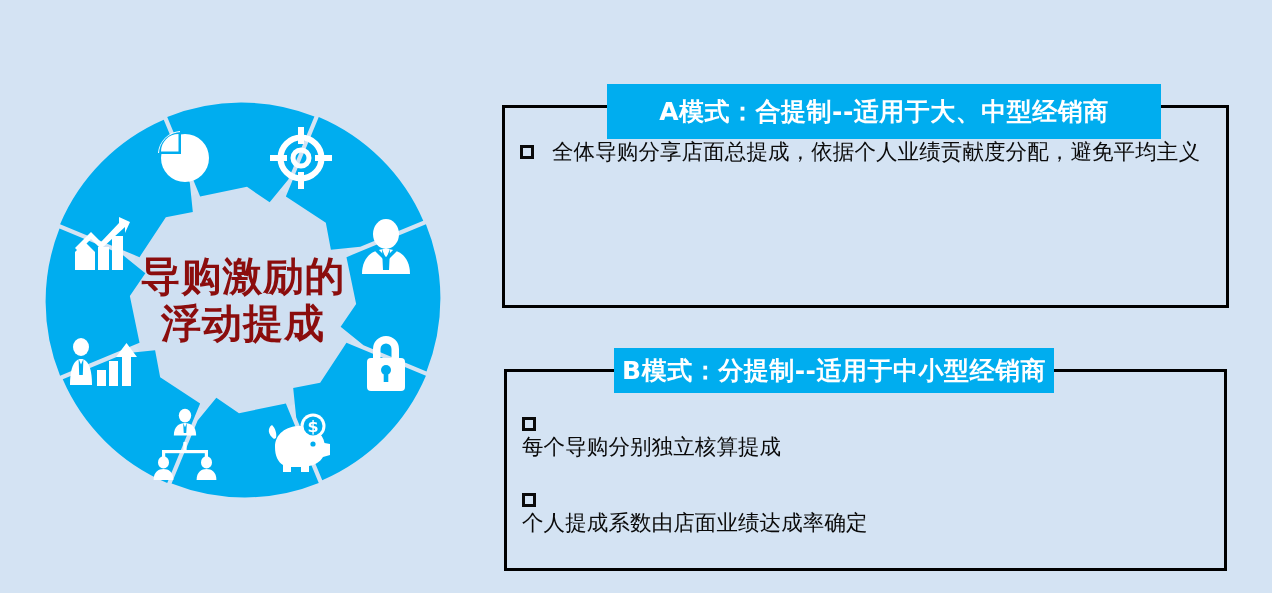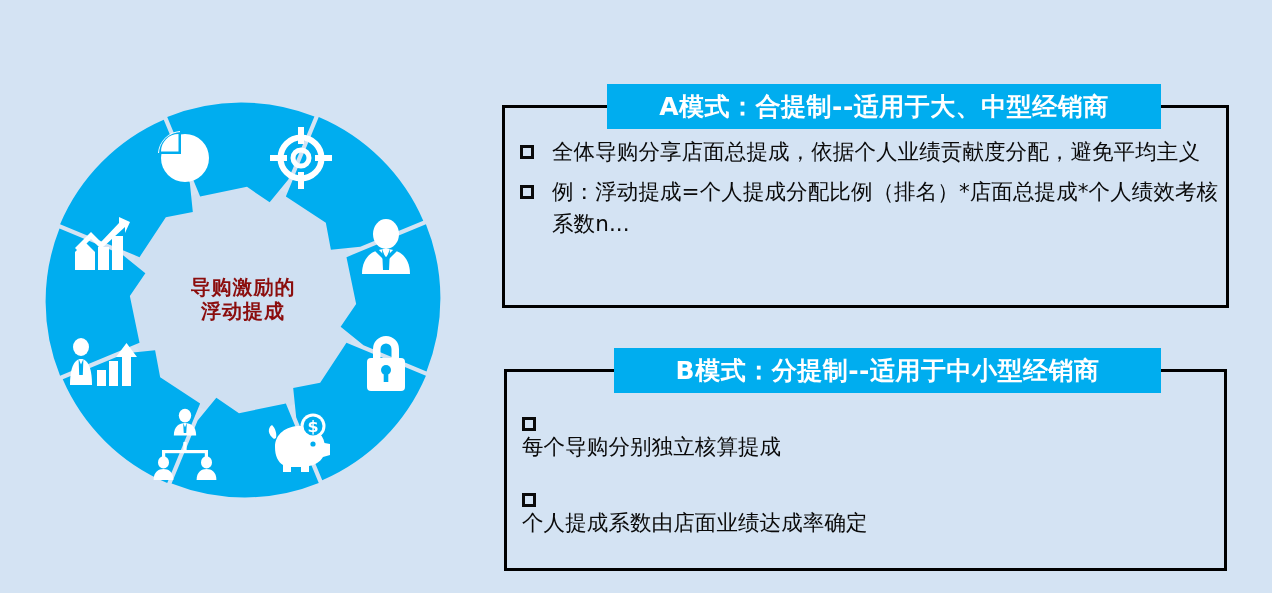--- a/index.html
+++ b/index.html
@@ -38,21 +38,21 @@
     width: 210px;
     height: 124px;
     display: flex;
     flex-direction: column;
     align-items: center;
     justify-content: center;
     text-align: center;
     line-height: 1.18;
     color: #8b0d0d;
     font-weight: bold;
-    font-size: 20px;
+    font-size: 40px;
     letter-spacing: 1px;
     pointer-events: none;
   }
   #wheel-center-label .ln {
     display: block;
     white-space: nowrap;
   }
 
   
   .panel {
@@ -69,22 +69,22 @@
     background: #00ADEF;
     color: #ffffff;
     font-weight: bold;
     font-size: 25px;
     letter-spacing: 0.5px;
     display: flex;
     align-items: center;
     justify-content: center;
     white-space: nowrap;
   }
-  #panel-a-header { left: 607px; top: 84px; width: 554px; height: 45px; }
-  #panel-b-header { left: 614px; top: 348px; width: 547px; height: 45px; }
+  #panel-a-header { left: 607px; top: 84px; width: 554px; height: 55px; }
+  #panel-b-header { left: 614px; top: 348px; width: 440px; height: 45px; }
 
   .panel-body {
     position: absolute;
     box-sizing: border-box;
   }
   #panel-a-body { left: 520px; top: 136px; width: 700px; }
   #panel-b-body { left: 522px; top: 408px; width: 700px; }
 
   .bullet-row {
     display: flex;
@@ -291,24 +291,20 @@
 </div>
 
 <div class="panel" id="panel-a"></div>
 
 <div class="panel-header" id="panel-a-header">A模式：合提制--适用于大、中型经销商</div>
 
 <div class="panel-body" id="panel-a-body">
   <div class="bullet-row">
     <span class="bullet-marker"></span>
     <span class="bullet-text">全体导购分享店面总提成，依据个人业绩贡献度分配，避免平均主义</span>
-  </div>
-  <div class="bullet-row">
-    <span class="bullet-marker"></span>
-    <span class="bullet-text">例：浮动提成=个人提成分配比例（排名）*店面总提成*个人绩效考核系数n...</span>
   </div>
 </div>
 
 <div class="panel" id="panel-b"></div>
 
 <div class="panel-header" id="panel-b-header">B模式：分提制--适用于中小型经销商</div>
 
 <div class="panel-body" id="panel-b-body">
   <div class="bullet-row">
     <span class="bullet-marker"></span>

